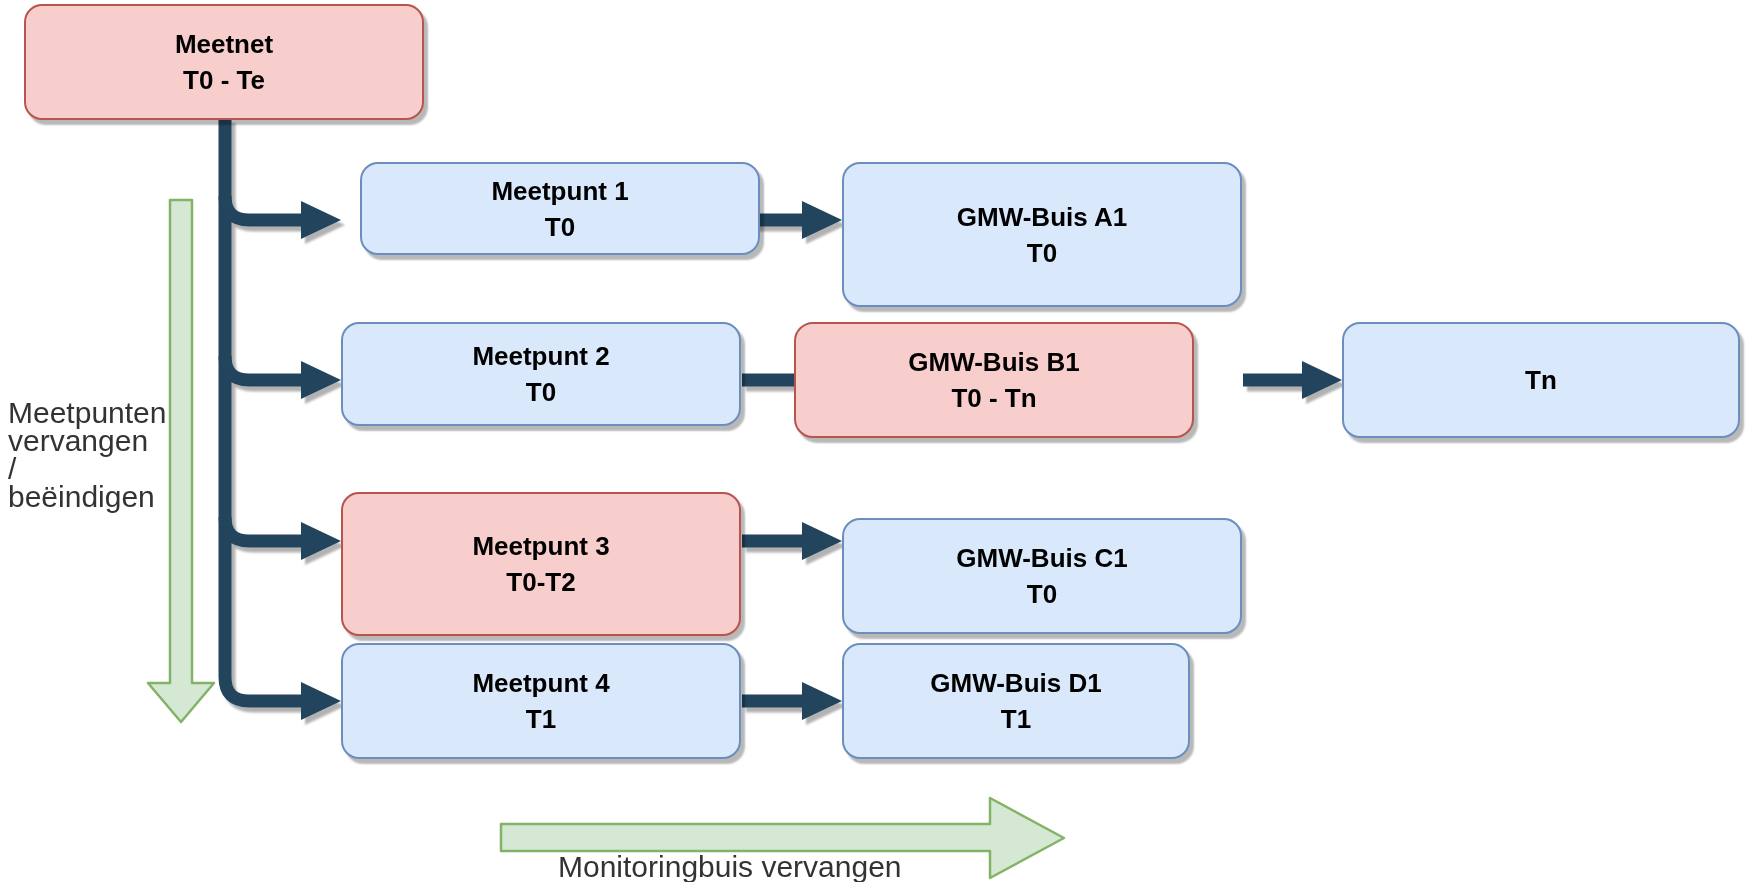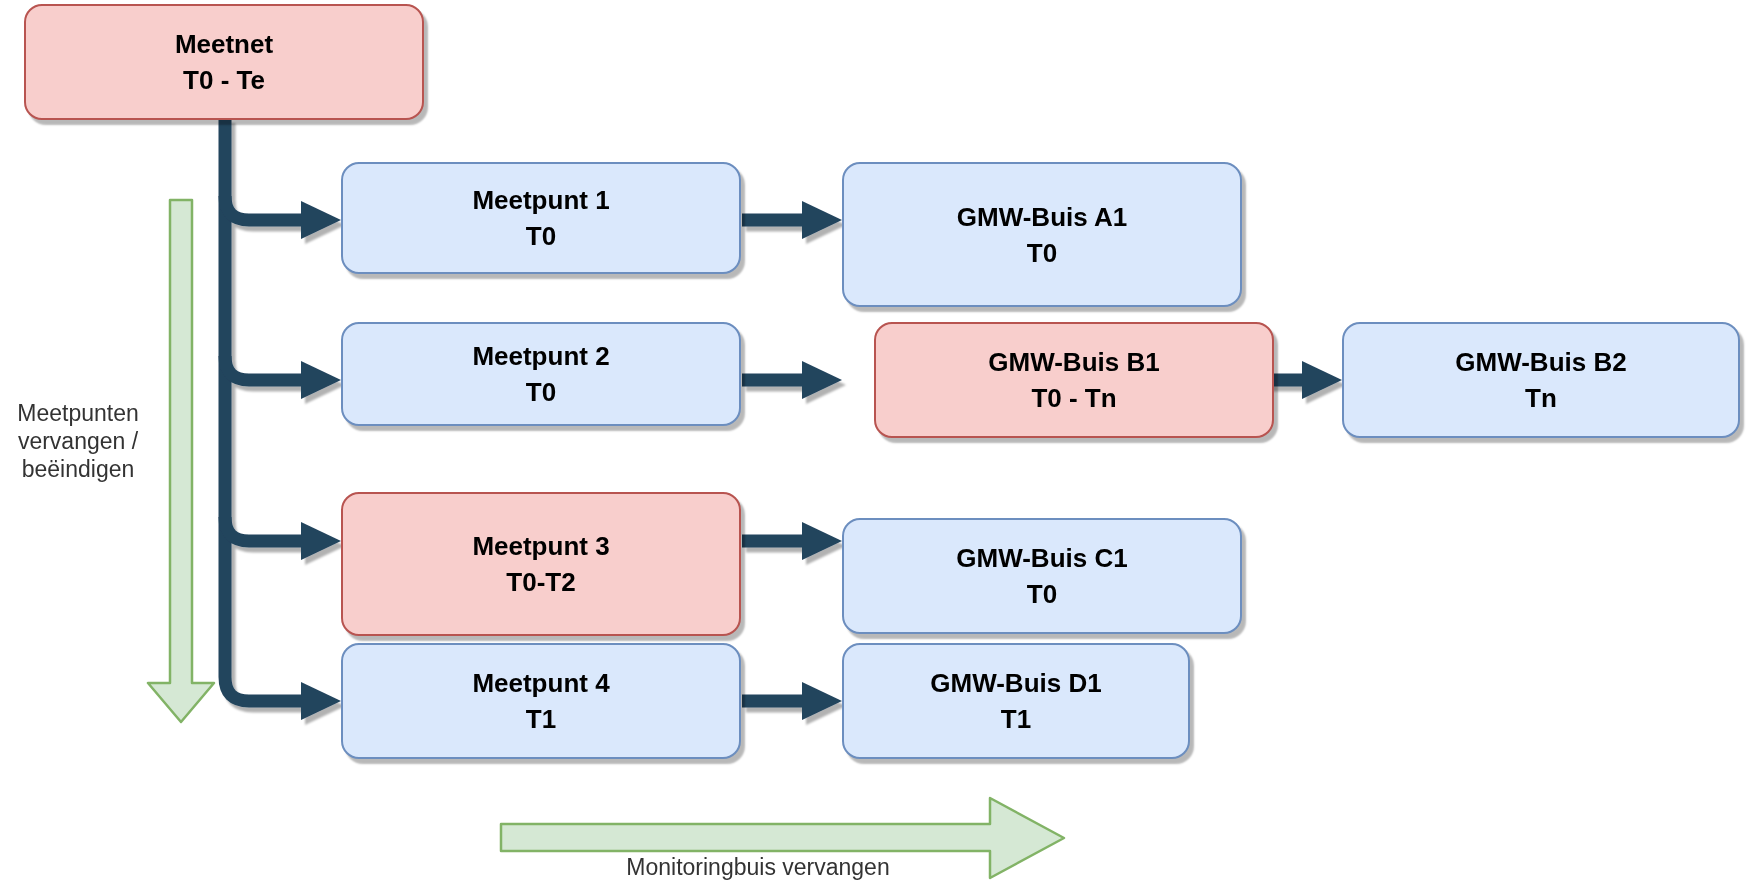--- a/index.html
+++ b/index.html
@@ -42,23 +42,23 @@
   .node-label {
     text-align: center;
     font-weight: bold;
     font-size: 26px;
     line-height: 36px;
     color: #000000;
   }
   .caption {
     position: absolute;
     color: var(--label-text);
-    font-size: 23px;
+    font-size: 30px;
     line-height: 28px;
-    text-align: center;
+    text-align: left;
   }
   .connector-line {
     stroke: var(--connector);
     stroke-width: 13;
     fill: none;
   }
   .arrowhead { fill: var(--connector); stroke: none; }
   .green-arrow {
     fill: var(--arrow-green-fill);
     stroke: var(--arrow-green-border);
@@ -112,51 +112,50 @@
     <path class="green-arrow" d="M501 824 L990 824 L990 798 L1064 838 L990 878 L990 851 L501 851 Z"></path>
   </svg>
 
   <div class="node red" style="left:24px; top:4px; width:400px; height:116px;">
     <div class="node-label">
       <div>Meetnet</div>
       <div>T0 - Te</div>
     </div>
   </div>
 
-  <div class="node blue" style="left:341px; top:162px; width:400px; height:112px;">
+  <div class="node blue" style="left:360px; top:162px; width:400px; height:93px;">
     <div class="node-label">
       <div>Meetpunt 1</div>
       <div>T0</div>
     </div>
   </div>
 
   <div class="node blue" style="left:842px; top:162px; width:400px; height:145px;">
     <div class="node-label">
       <div>GMW-Buis A1</div>
       <div>T0</div>
     </div>
   </div>
 
   <div class="node blue" style="left:341px; top:322px; width:400px; height:104px;">
     <div class="node-label">
       <div>Meetpunt 2</div>
       <div>T0</div>
     </div>
   </div>
 
-  <div class="node red" style="left:874px; top:322px; width:400px; height:116px;">
+  <div class="node red" style="left:794px; top:322px; width:400px; height:116px;border-radius:19px;">
     <div class="node-label">
       <div>GMW-Buis B1</div>
       <div>T0 - Tn</div>
     </div>
   </div>
 
   <div class="node blue" style="left:1342px; top:322px; width:398px; height:116px;">
     <div class="node-label">
-      <div>GMW-Buis B2</div>
       <div>Tn</div>
     </div>
   </div>
 
   <div class="node red" style="left:341px; top:492px; width:400px; height:144px;justify-content:center;">
     <div class="node-label">
       <div>Meetpunt 3</div>
       <div>T0-T2</div>
     </div>
   </div>

